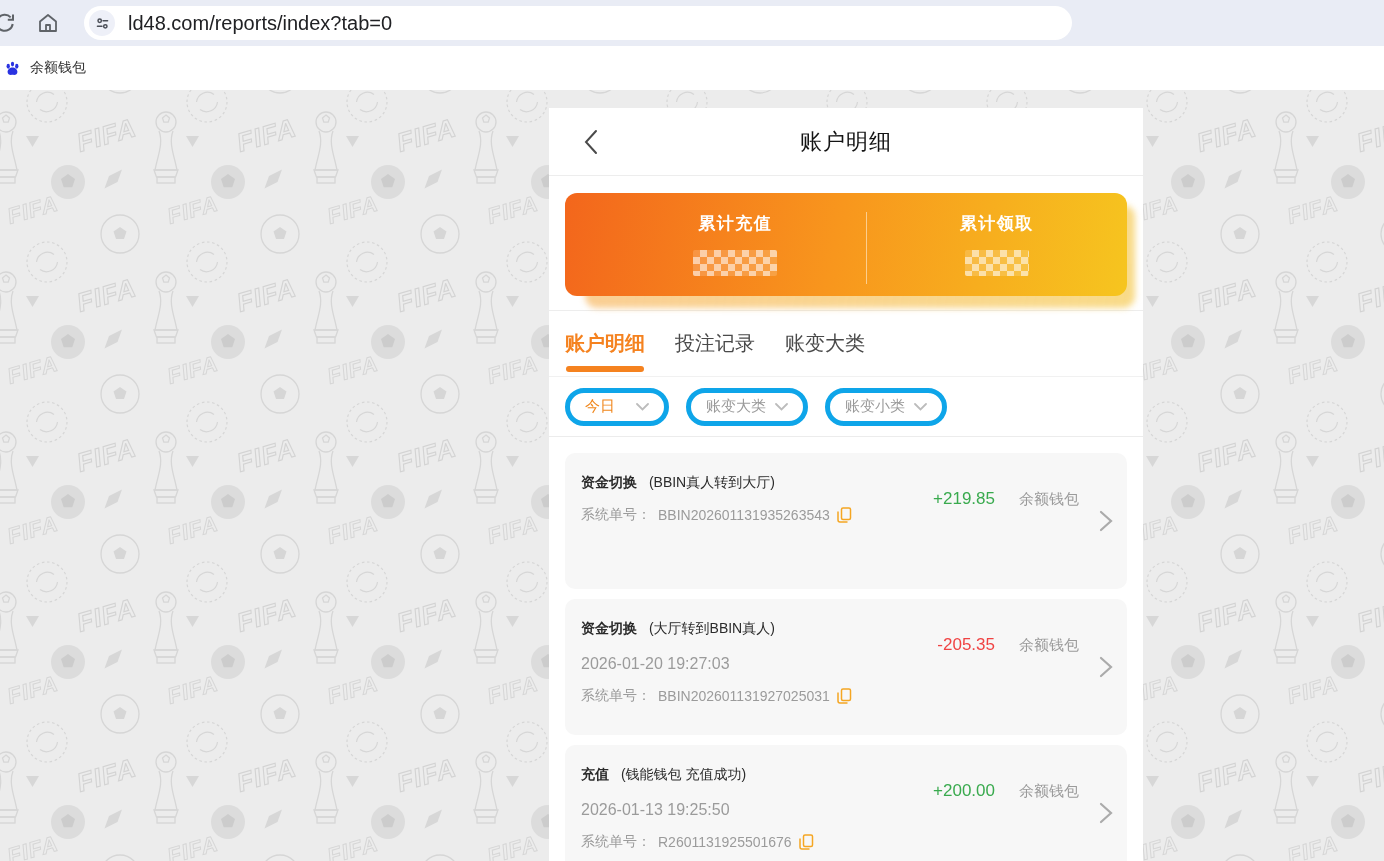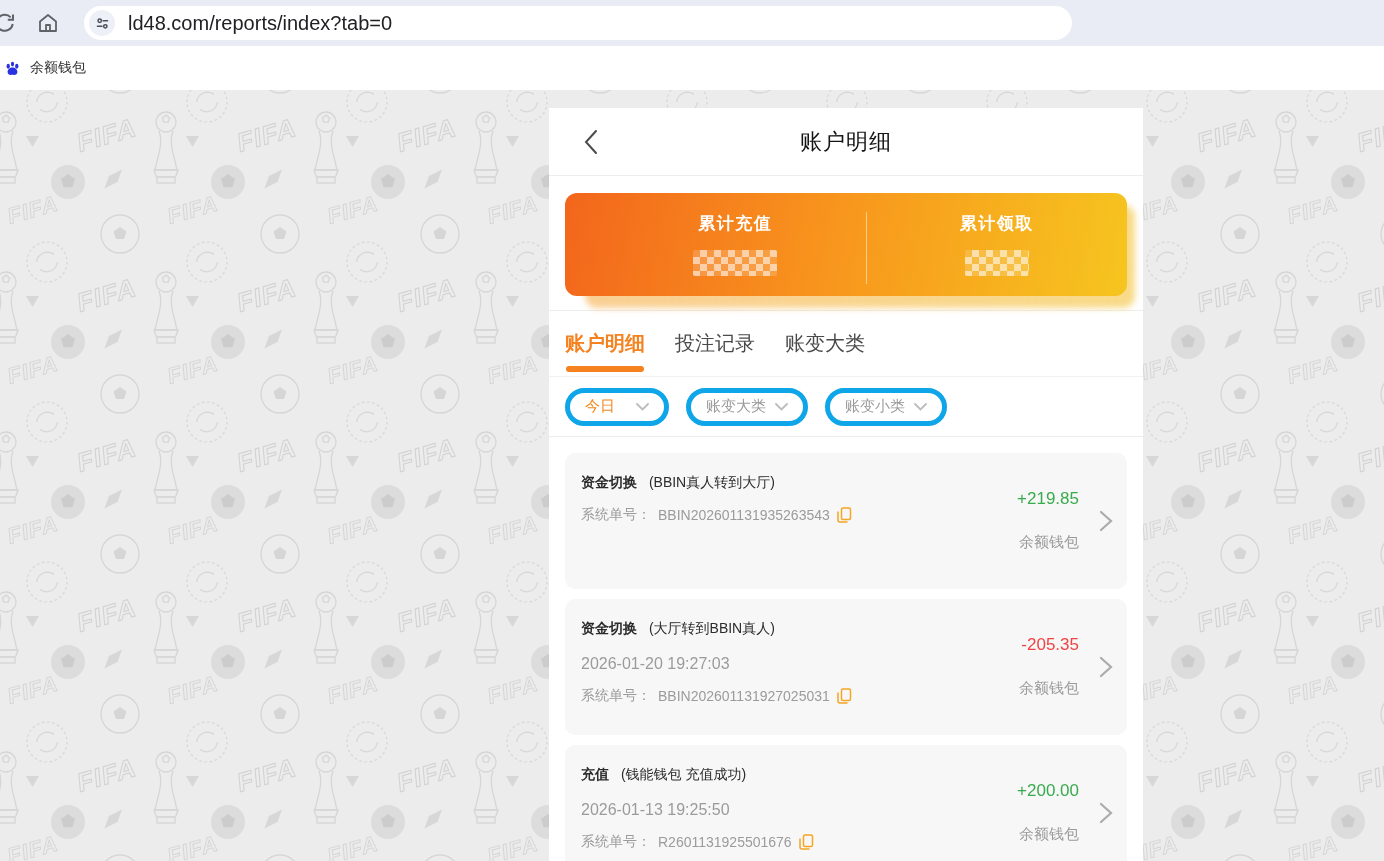--- a/index.html
+++ b/index.html
@@ -76,21 +76,21 @@
   .txn-list { padding:16px; }
   .txn-card { position:relative; background:#f7f7f7; border-radius:10px; height:136px;
     margin-bottom:10px; padding:21px 16px 0; cursor:pointer; }
   .txn-title { font-size:14px; color:#2b2b2b; }
   .txn-type { font-weight:700; }
   .txn-detail { margin-left:8px; }
   .txn-date { margin-top:17px; font-size:16px; color:#9b9b9b; }
   .txn-order { margin-top:14px; font-size:14px; color:#9b9b9b;
     display:flex; align-items:center; gap:7px; }
   .txn-right { position:absolute; right:48px; top:36px; display:flex;
-    flex-direction:column; align-items:flex-end; gap:24px; }
+    flex-direction:row; align-items:flex-end; gap:24px; }
   .txn-amount { font-size:17px; }
   .pos { color:#39aa4e; } .neg { color:#f04343; }
   .txn-wallet { font-size:15px; color:#9b9b9b; }
   .txn-chev { position:absolute; right:14px; top:50%; transform:translateY(-50%); }
 </style>
 </head>
 <body>
 
 <div class="viewport">
 

